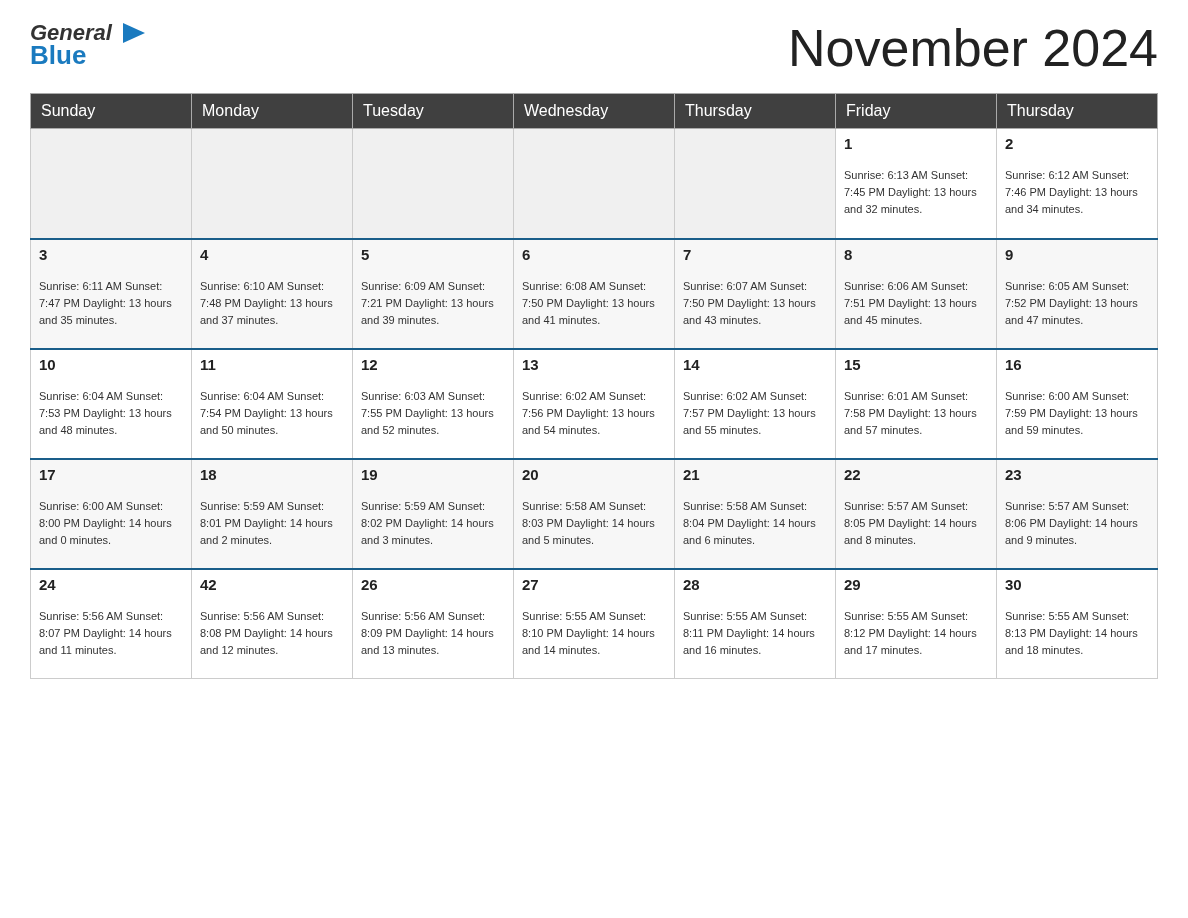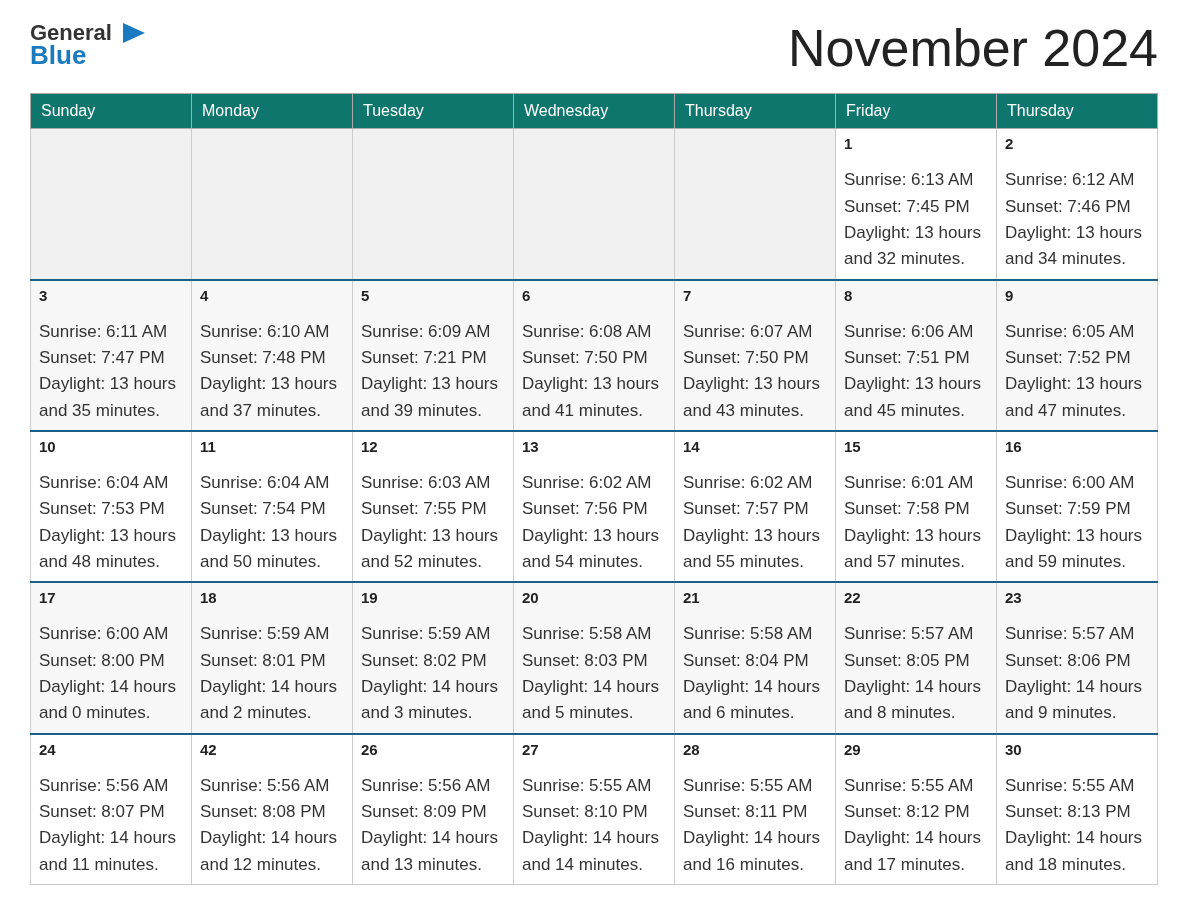--- a/index.html
+++ b/index.html
@@ -45,21 +45,21 @@
       font-size: 22px;
       color: #555;
       margin-top: 4px;
     }
     .calendar-table {
       width: 100%;
       border-collapse: collapse;
       border: 1px solid #aaa;
     }
     .calendar-table th {
-      background-color: #0f766e;
+      background-color: #404040;
       color: #fff;
       font-size: 16px;
       font-weight: normal;
       padding: 8px 10px;
       text-align: left;
       border: 1px solid #aaa;
     }
     .calendar-table td {
       vertical-align: top;
       padding: 6px 8px;
@@ -74,39 +74,39 @@
     .calendar-table tr:nth-child(even) td {
       background: #f7f7f7;
     }
     .day-number {
       font-size: 15px;
       font-weight: bold;
       color: #222;
       margin-bottom: 3px;
     }
     .day-info {
-      font-size: 17px;
+      font-size: 11px;
       line-height: 1.55;
       color: #333;
       margin-top: 15px;
     }
     .empty-cell {
       background: #f0f0f0 !important;
     }
     .row-border-top td {
       border-top: 2px solid #1a5e8a;
     }
   </style>
 </head>
 <body>
 
 <div class="header-area">
   <div class="logo">
     <div style="display:flex; flex-direction:column; align-items:flex-start;">
-      <div style="display:flex; align-items:center; gap:11px;">
+      <div style="display:flex; align-items:center; gap:11px;font-style:italic;">
         <span class="logo-text-general">General</span>
 
         <svg width="22" height="20" viewBox="0 0 22 20">
           <polygon points="0,0 22,10 0,20" fill="#1a7abf"></polygon>
         </svg>
       </div>
       <span class="logo-text-blue" style="margin-top:-6px;">Blue</span>
     </div>
   </div>
   <div class="title-area">

